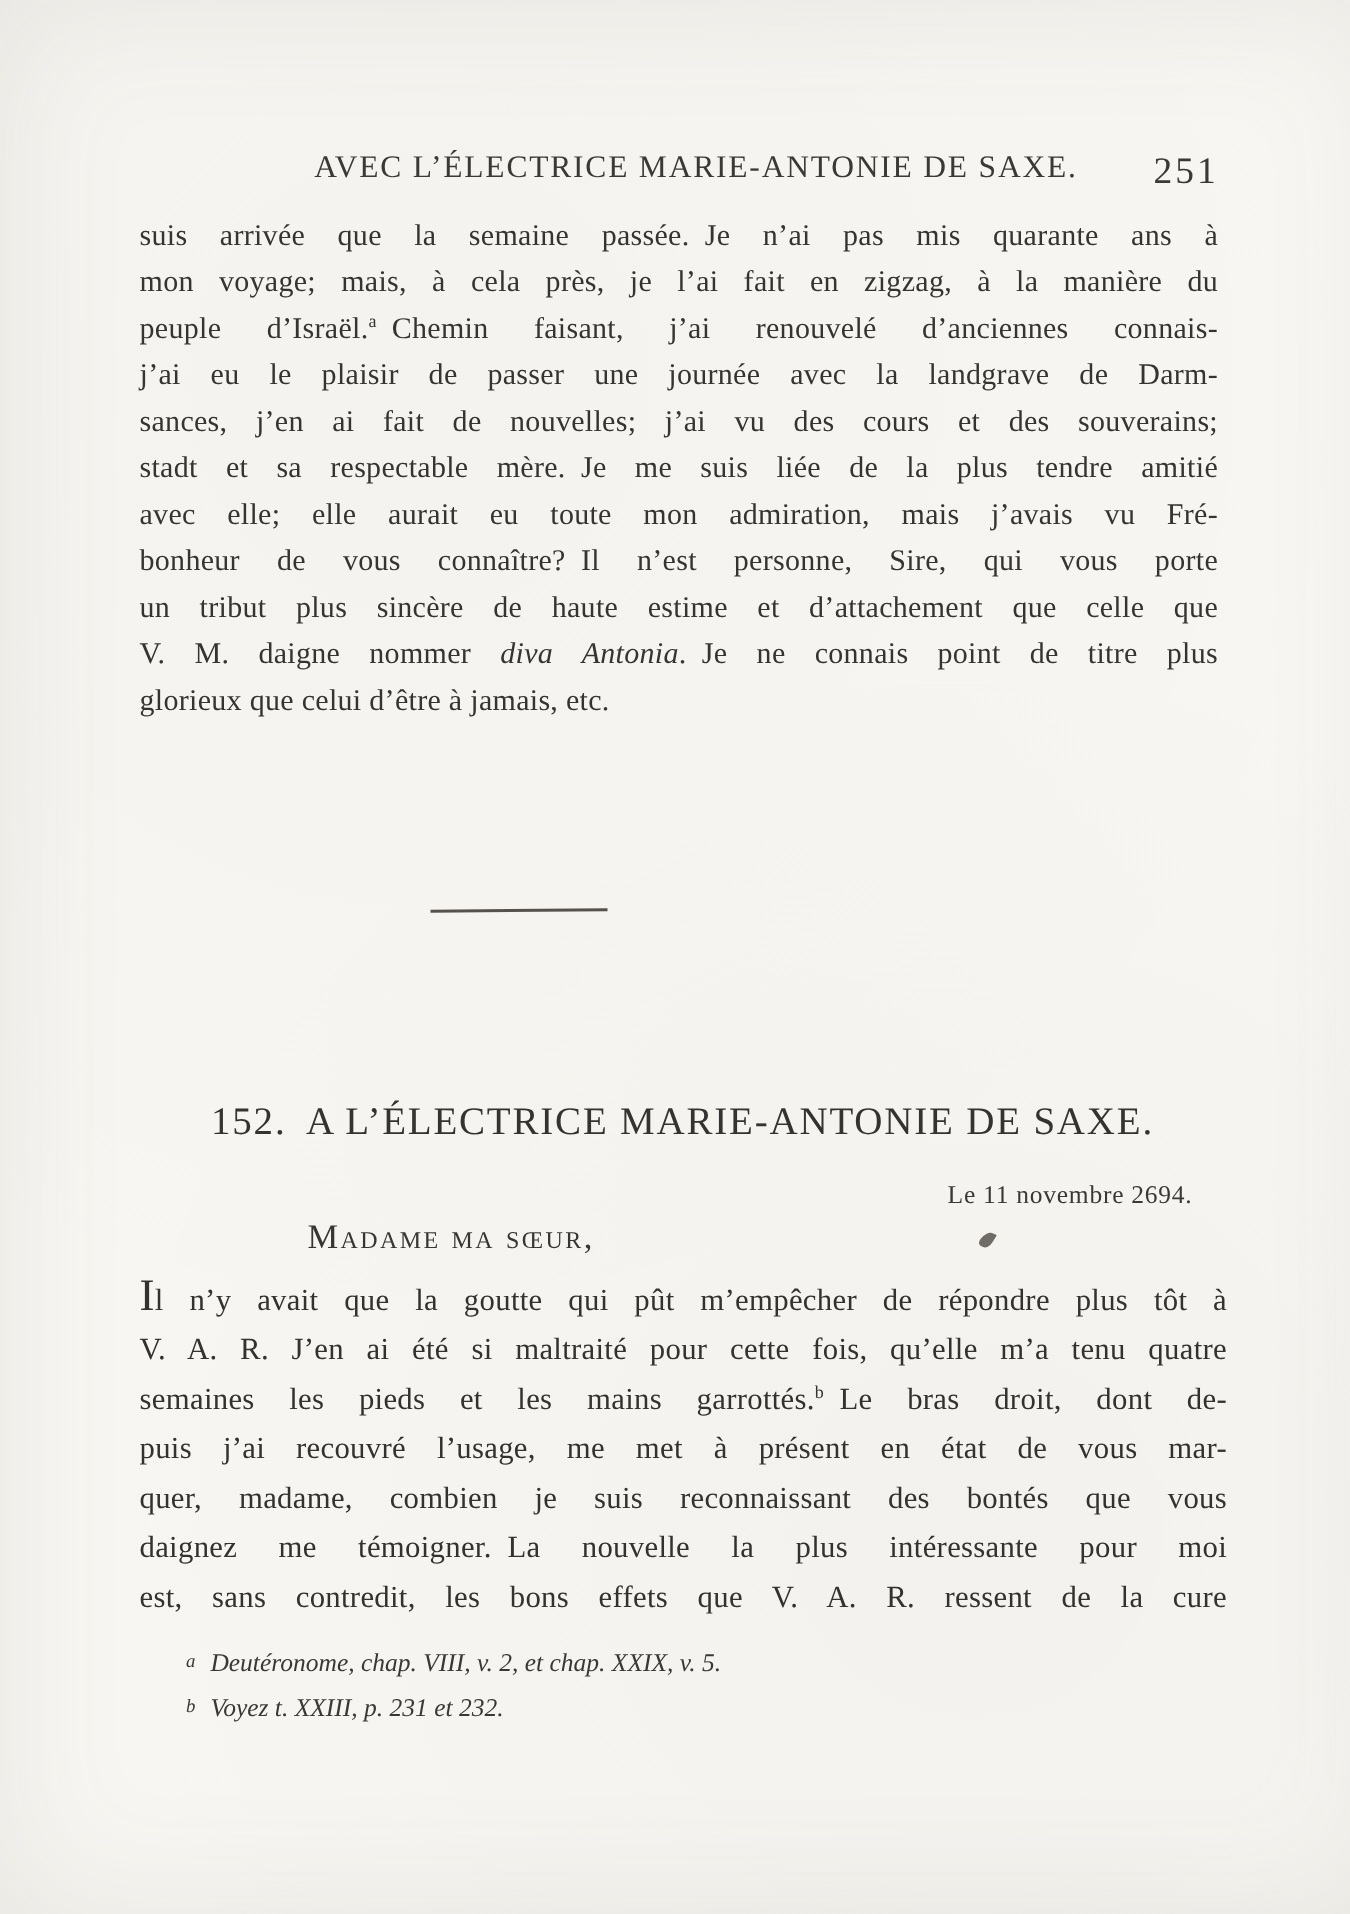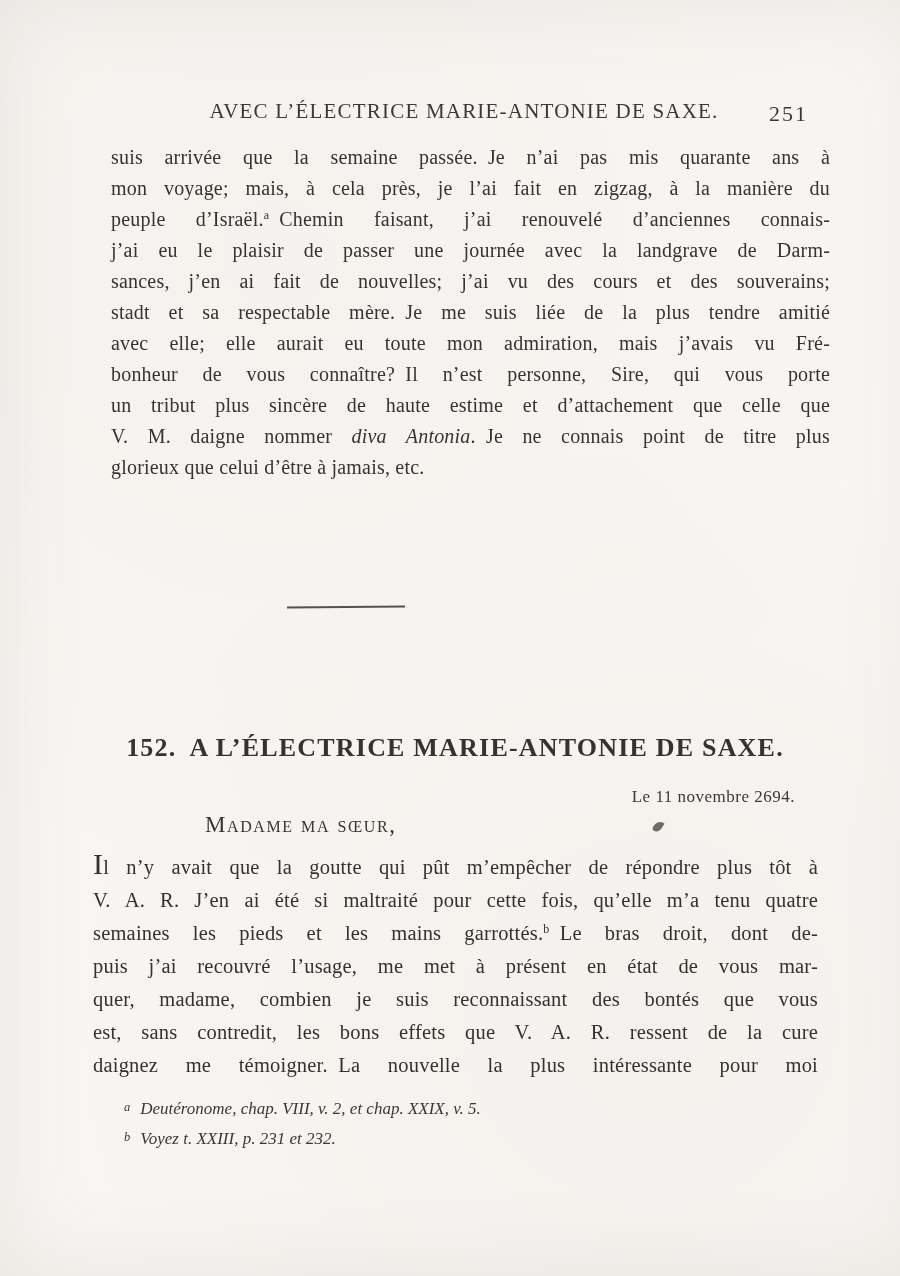--- a/index.html
+++ b/index.html
@@ -22,30 +22,30 @@
   }
   
   .running-header{
     position:absolute;top:99px;left:0;width:100%;
     text-align:center;
     font-size:21px;letter-spacing:1.2px;
     color:#3b3937;
   }
   .page-number{
     position:absolute;top:101px;left:769px;
-    font-size:22px;letter-spacing:2px;color:#3b3937;
+    font-size:25px;letter-spacing:2px;color:#3b3937;
   }
   
   .line{
     text-align:justify;
     text-align-last:justify;
   }
   .line.flush-left{text-align-last:left;}
   .para1{
-    position:absolute;left:111px;top:142px;width:719px;
+    position:absolute;left:93px;top:142px;width:719px;
     font-size:20px;line-height:31px;letter-spacing:.2px;
     color:#363432;
   }
   .para2{
     position:absolute;left:93px;top:851px;width:725px;
     font-size:20.5px;line-height:33px;letter-spacing:.2px;
     color:#34322f;
   }
   sup.fn-ref{
     font-size:12px;line-height:0;vertical-align:7px;letter-spacing:0;
@@ -55,21 +55,21 @@
   
   .divider{
     position:absolute;top:606px;left:287px;width:118px;height:2px;
     background:#55514d;
     transform:rotate(-0.5deg);
   }
   
   .letter-heading{
     position:absolute;top:733px;left:90px;width:730px;margin:0;
     text-align:center;white-space:nowrap;
-    font-size:26px;font-weight:bold;letter-spacing:1.2px;
+    font-size:26px;font-weight:normal;letter-spacing:1.2px;
     color:#353331;
   }
   .letter-number{margin-right:13px;}
   .dateline{
     position:absolute;top:787px;right:133px;
     font-size:17px;letter-spacing:.5px;color:#3b3937;
   }
   .salutation{
     position:absolute;top:812px;left:205px;
     font-size:23px;font-variant:small-caps;letter-spacing:1.6px;
@@ -122,22 +122,22 @@
   <div class="salutation">Madame ma sœur,</div>
 
   <span class="ink-mark"></span>
 
   <section class="para2">
     <div class="line"><span class="initcap">I</span><span>l n’y avait que la goutte qui pût m’empêcher de répondre plus tôt à</span></div>
     <div class="line">V. A. R. J’en ai été si maltraité pour cette fois, qu’elle m’a tenu quatre</div>
     <div class="line"><span>semaines les pieds et les mains garrottés.</span><sup class="fn-ref">b</sup><span> Le bras droit, dont de-</span></div>
     <div class="line">puis j’ai recouvré l’usage, me met à présent en état de vous mar-</div>
     <div class="line">quer, madame, combien je suis reconnaissant des bontés que vous</div>
+    <div class="line">daignez me témoigner. La nouvelle la plus intéressante pour moi</div>
     <div class="line">est, sans contredit, les bons effets que V. A. R. ressent de la cure</div>
-    <div class="line">daignez me témoigner. La nouvelle la plus intéressante pour moi</div>
   </section>
 
   <footer class="footnotes">
     <div class="footnote"><sup>a</sup><span>Deutéronome, chap. VIII, v. 2, et chap. XXIX, v. 5.</span></div>
     <div class="footnote"><sup>b</sup><span>Voyez t. XXIII, p. 231 et 232.</span></div>
   </footer>
 
 </div>
 
 </body></html>

